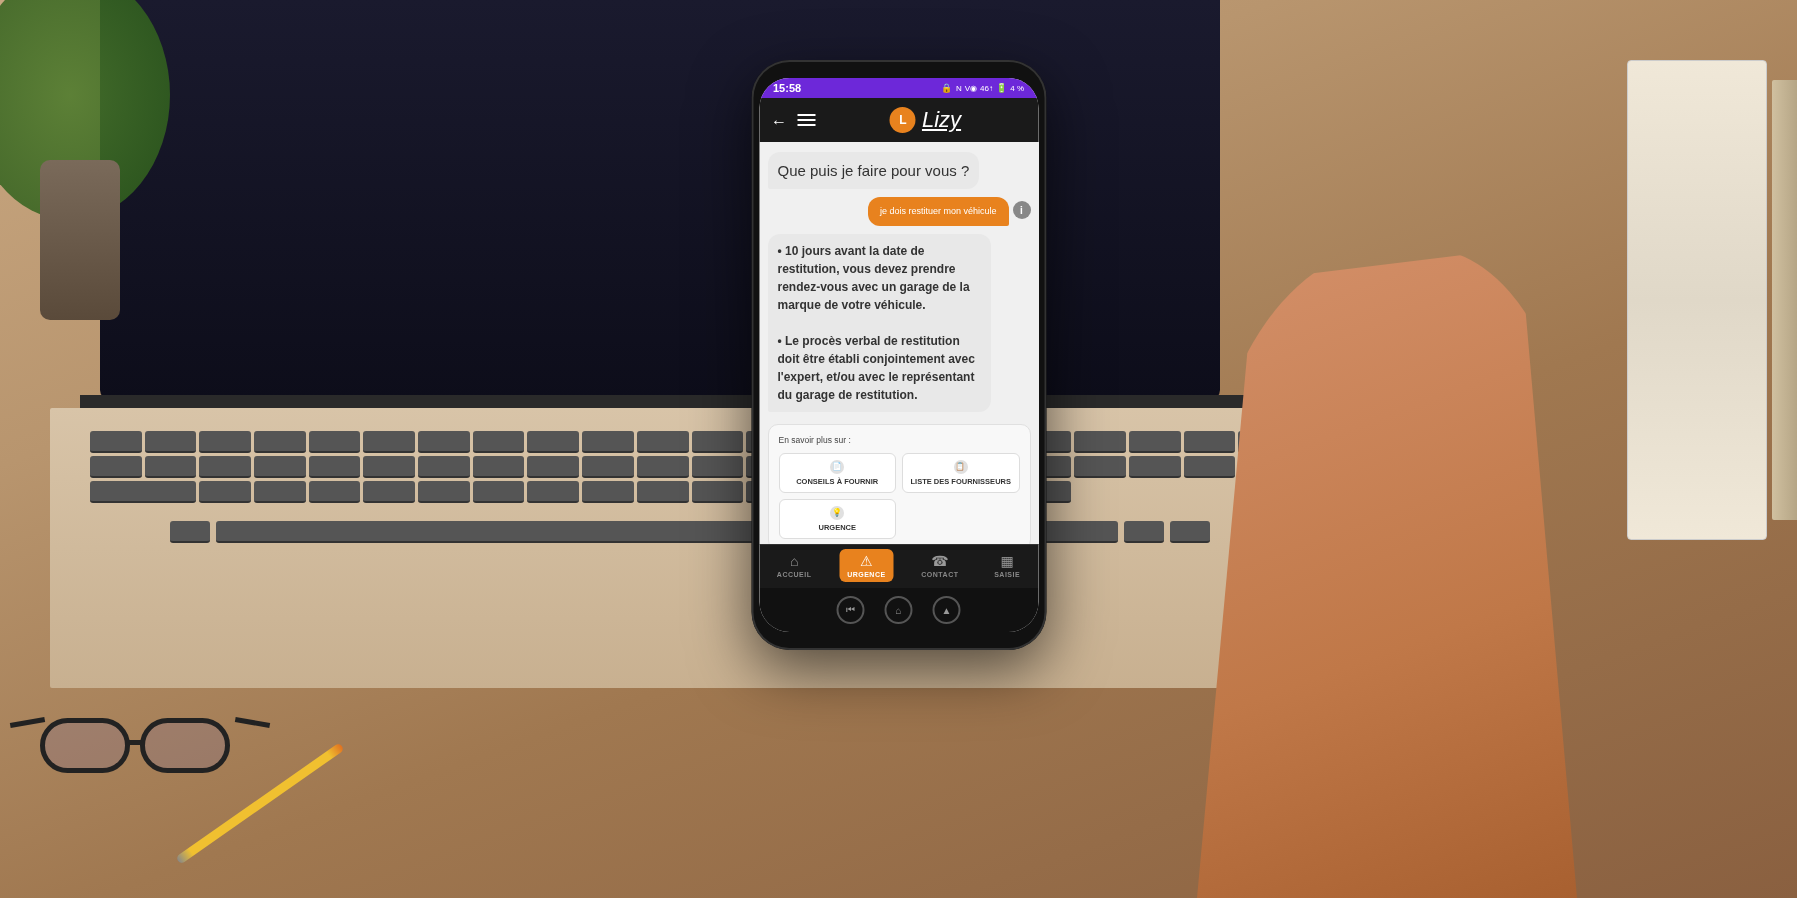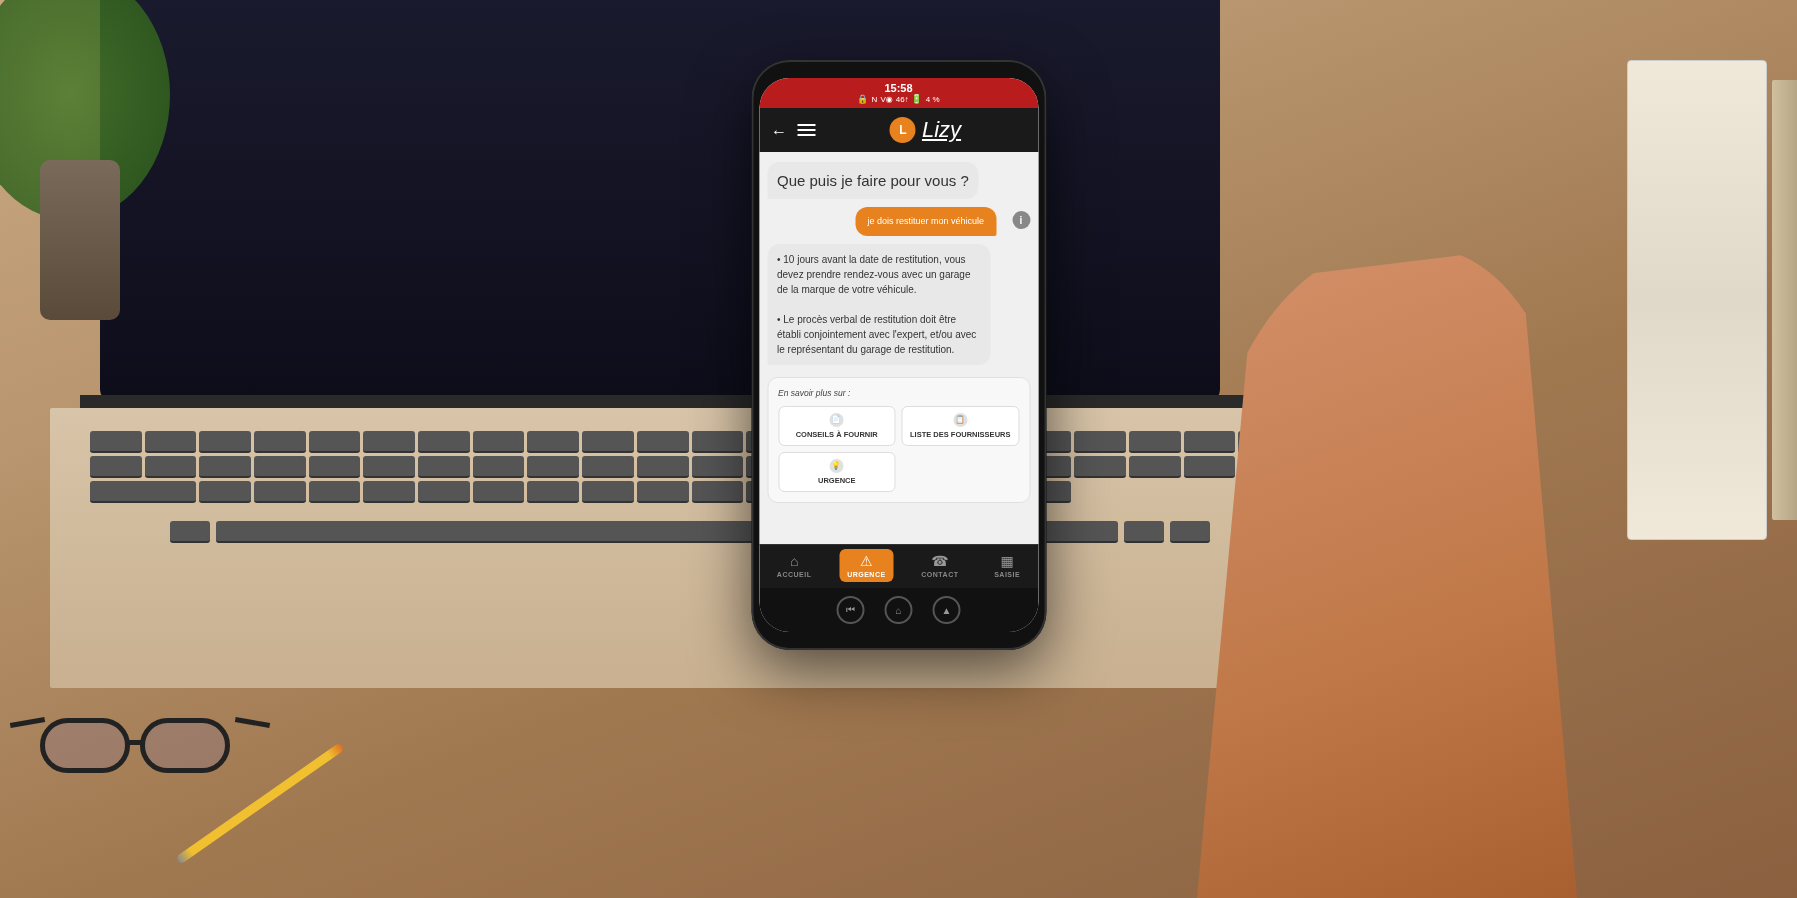--- a/index.html
+++ b/index.html
@@ -51,29 +51,28 @@
       bottom: 18px;
       background: #fff;
       border-radius: 30px;
       overflow: hidden;
       display: flex;
       flex-direction: column;
     }
 
     
     .status-bar {
-      background: #b91c1c;
+      background: #6d28d9;
       color: #fff;
       font-size: 10px;
       padding: 4px 14px;
       display: flex;
       justify-content: space-between;
       align-items: center;
       min-height: 20px;
-      flex-direction: column;
     }
 
     .status-time {
       font-weight: bold;
       font-size: 11px;
     }
 
     .status-icons {
       display: flex;
       gap: 3px;
@@ -160,21 +159,21 @@
       color: #333;
       line-height: 1.4;
       align-self: flex-start;
     }
 
     
     .user-bubble-wrapper {
       display: flex;
       justify-content: flex-end;
       align-items: flex-start;
-      gap: 16px;
+      gap: 4px;
     }
 
     .user-bubble {
       background: #e8821e;
       border-radius: 12px 12px 2px 12px;
       padding: 8px 12px;
       max-width: 75%;
       font-size: 9px;
       color: #fff;
       line-height: 1.4;
@@ -201,21 +200,20 @@
       border-radius: 10px;
       padding: 10px;
       margin: 4px 0;
       border: 1px solid #e0e0e0;
     }
 
     .options-title {
       font-size: 8.5px;
       color: #444;
       margin-bottom: 8px;
-      font-style: italic;
     }
 
     .options-grid {
       display: grid;
       grid-template-columns: 1fr 1fr;
       gap: 6px;
     }
 
     .option-btn {
       background: #fff;
@@ -484,21 +482,21 @@
           <span>Que puis je faire pour vous ?</span>
         </div>
 
         <div class="user-bubble-wrapper">
           <div class="user-bubble">
             <span>je dois restituer mon véhicule</span>
           </div>
           <div class="info-icon">i</div>
         </div>
 
-        <div class="bot-bubble" style="font-size:10px;line-height:1.5;">
+        <div class="bot-bubble" style="font-size:12px;line-height:1.5;font-weight:bold;">
           <div>• 10 jours avant la date de restitution, vous devez prendre rendez-vous avec un garage de la marque de votre véhicule.<br><br>• Le procès verbal de restitution doit être établi conjointement avec l'expert, et/ou avec le représentant du garage de restitution.</div>
         </div>
 
         <div class="options-card">
           <div class="options-title">En savoir plus sur :</div>
           <div class="options-grid">
             <div class="option-btn">
               <div class="opt-icon">📄</div>
               <span>CONSEILS À FOURNIR</span>
             </div>

